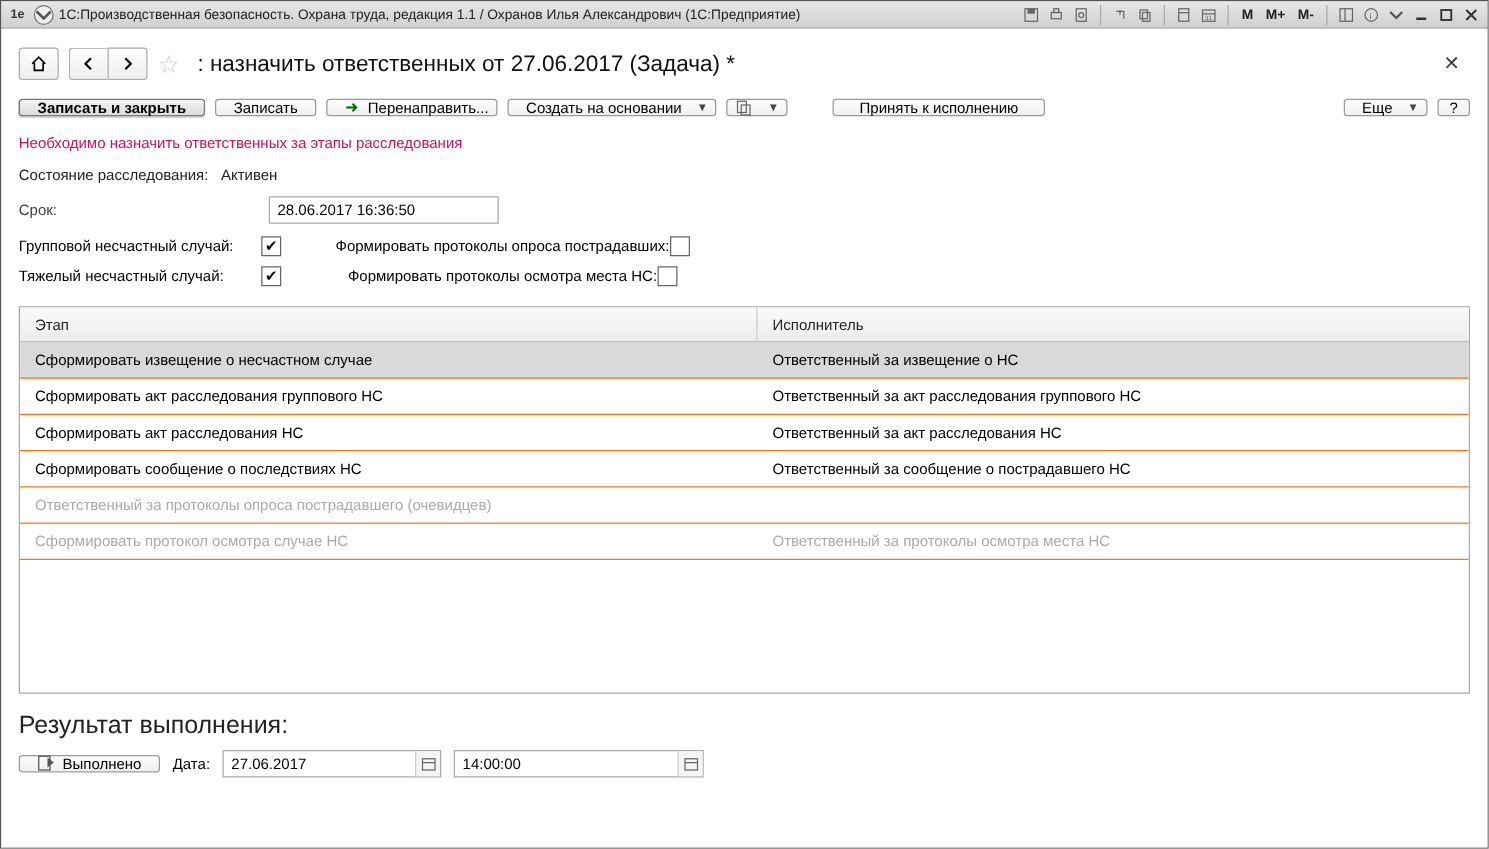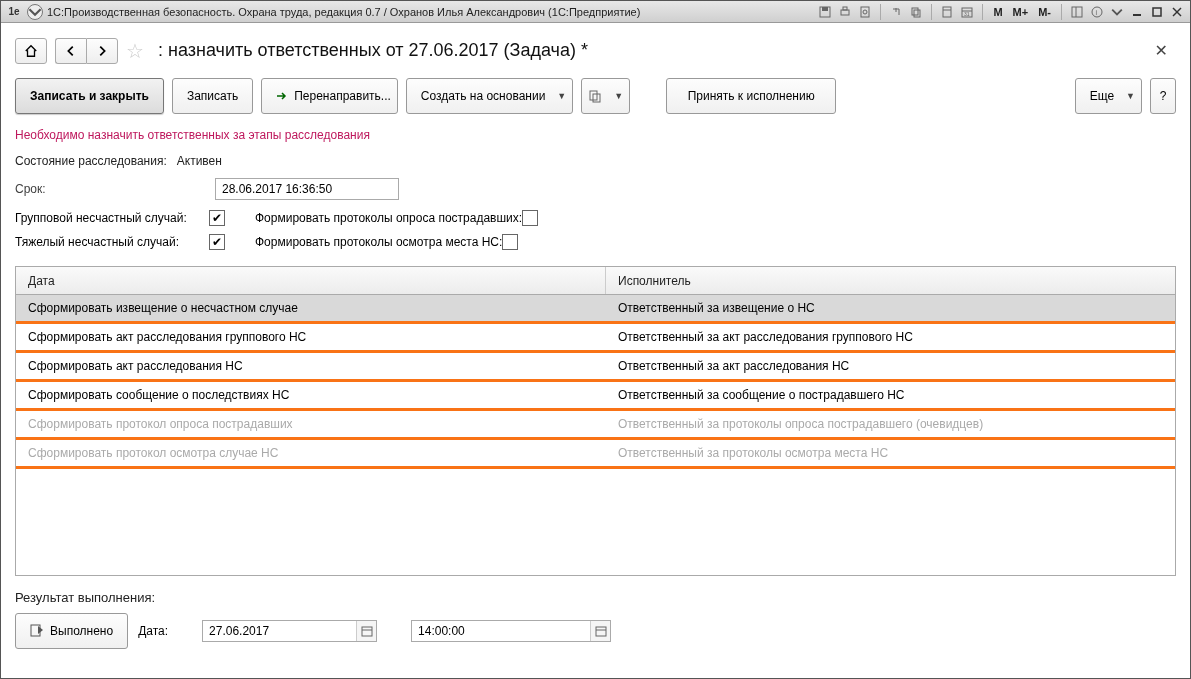--- a/index.html
+++ b/index.html
@@ -83,21 +83,21 @@
     cursor:pointer;
     padding:4px 8px;
   }
   .toolbar-row {
     display:flex;
     align-items:center;
     gap:8px;
     margin-bottom:14px;
   }
   .btn {
-    height:36px;
+    height:14px;
     border:1px solid #999;
     background:linear-gradient(#fdfdfd,#f0f0f0);
     border-radius:3px;
     padding:0 14px;
     display:flex;align-items:center;justify-content:center;
     cursor:pointer;
     font-size:12px;
     gap:6px;
     white-space:nowrap;
   }
@@ -140,21 +140,21 @@
     color:#000;
     line-height:1;
   }
   .check-row {
     display:flex;
     align-items:center;
     gap:10px;
     margin-bottom:8px;
   }
   .check-row .col1 { width:210px; display:flex; align-items:center; justify-content:space-between; }
-  .check-row .col2 { width:310px; display:flex; align-items:center; justify-content:flex-start; margin-left:20px;}
+  .check-row .col2 { width:310px; display:flex; align-items:center; justify-content:center; margin-left:20px;}
   .table-wrap {
     border:1px solid #aaa;
     margin-top:8px;
     flex:0 0 auto;
     height:310px;
     display:flex;
     flex-direction:column;
     background:#fff;
   }
   .thead {
@@ -164,39 +164,39 @@
     height:28px;
     align-items:center;
   }
   .th { padding:0 12px; font-size:12px; color:#222; border-right:1px solid #ccc; height:100%; display:flex; align-items:center;}
   .th:last-child{border-right:none;}
   .col-stage { width:590px; }
   .col-exec { flex:1; }
   .tbody { flex:1; overflow:auto; }
   .tr {
     display:flex;
-    border-bottom:3px solid #f97316;
+    border-bottom:1px solid #f97316;
     height:29px;
     align-items:center;
   }
   .tr.selected { background:#d9d9d9; }
   .tr.disabled { color:#aaa; }
   .td { padding:0 12px; font-size:12px;}
-  .footer-label { font-size:13px; margin-top:14px; margin-bottom:8px; color:#222;}
+  .footer-label { font-size:20px; margin-top:14px; margin-bottom:8px; color:#222;}
   .footer-row {
     display:flex;
     align-items:center;
     gap:10px;
   }
   .input-with-icon {
     position:relative;
     display:inline-flex;
     align-items:center;
   }
-  .input-with-icon .text-input { padding-right:12px;margin-left:24px; }
+  .input-with-icon .text-input { padding-right:12px; }
   .input-icon {
     position:absolute;
     right:1px; top:1px; bottom:1px;
     width:20px;
     display:flex;align-items:center;justify-content:center;
     border-left:1px solid #ccc;
     background:#f5f5f5;
     font-size:11px;
   }
   .arrow-svg { width:14px; height:14px; }
@@ -210,21 +210,21 @@
 <div class="window">
 
   <div class="titlebar">
     <div class="tb-left">
       <span class="tb-btn" style="font-weight:bold">1e</span>
       <span class="dropdown-circle">
         <svg viewBox="0 0 10 10">
             <path d="M1 3 L5 7 L9 3" fill="none" stroke="#555" stroke-width="1.5"></path>
           </svg>
       </span>
-      <span>1С:Производственная безопасность. Охрана труда, редакция 0.7 / Охранов Илья Александрович  (1С:Предприятие)</span>
+      <span>1С:Производственная безопасность. Охрана труда, редакция 1.1 / Охранов Илья Александрович  (1С:Предприятие)</span>
     </div>
     <div class="tb-right">
       <span class="tb-btn">
           <svg viewBox="0 0 12 12">
             <rect x="1" y="1" width="10" height="10" fill="none" stroke="#666"></rect>
             <rect x="3" y="1" width="6" height="4" fill="#666"></rect>
           </svg>
         </span>
       <span class="tb-btn">
           <svg viewBox="0 0 12 12">
@@ -390,42 +390,41 @@
         <span class="checkbox checked"></span>
       </div>
       <div class="col2">
         <span>Формировать протоколы осмотра места НС:</span>
         <span class="checkbox"></span>
       </div>
     </div>
 
     <div class="table-wrap">
       <div class="thead">
-        <div class="th col-stage">Дата</div>
+        <div class="th col-stage">Этап</div>
         <div class="th col-exec">Исполнитель</div>
       </div>
       <div class="tbody" id="tbody">
           <div class="tr selected">
             <div class="td col-stage">Сформировать извещение о несчастном случае</div>
             <div class="td col-exec">Ответственный за извещение о НС</div>
           </div>
           <div class="tr">
             <div class="td col-stage">Сформировать акт расследования группового НС</div>
             <div class="td col-exec">Ответственный за акт расследования группового НС</div>
           </div>
           <div class="tr">
             <div class="td col-stage">Сформировать акт расследования НС</div>
             <div class="td col-exec">Ответственный за акт расследования НС</div>
           </div>
           <div class="tr">
             <div class="td col-stage">Сформировать сообщение о последствиях НС</div>
             <div class="td col-exec">Ответственный за сообщение о пострадавшего НС</div>
           </div>
           <div class="tr disabled">
-            <div class="td col-stage">Сформировать протокол опроса пострадавших</div>
             <div class="td col-exec">Ответственный за протоколы опроса пострадавшего (очевидцев)</div>
           </div>
           <div class="tr disabled">
             <div class="td col-stage">Сформировать протокол осмотра случае НС</div>
             <div class="td col-exec">Ответственный за протоколы осмотра места НС</div>
           </div>
         </div>
     </div>
 
     <div class="footer-label">Результат выполнения:</div>

